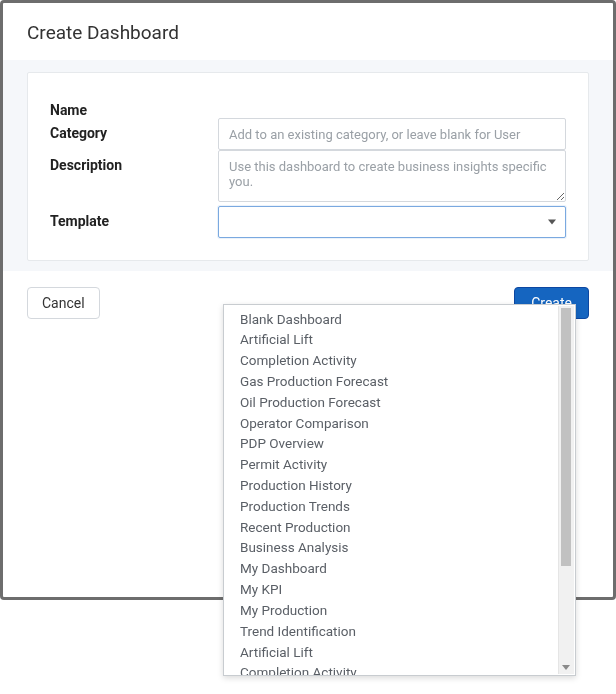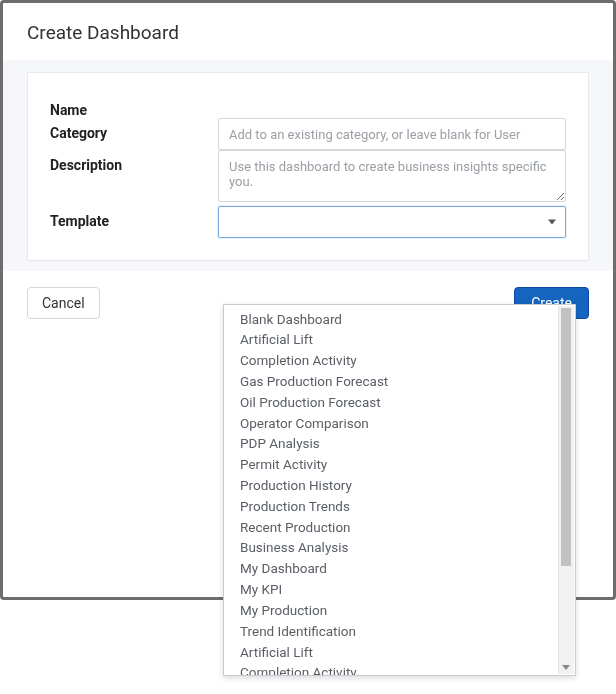--- a/index.html
+++ b/index.html
@@ -248,21 +248,21 @@
   </div>
 
   <div class="dropdown-list">
     <div class="dropdown-inner" id="dropdown-inner">
         <div class="dropdown-item">Blank Dashboard</div>
         <div class="dropdown-item">Artificial Lift</div>
         <div class="dropdown-item">Completion Activity</div>
         <div class="dropdown-item">Gas Production Forecast</div>
         <div class="dropdown-item">Oil Production Forecast</div>
         <div class="dropdown-item">Operator Comparison</div>
-        <div class="dropdown-item">PDP Analysis</div>
+        <div class="dropdown-item">PDP Overview</div>
         <div class="dropdown-item">Permit Activity</div>
         <div class="dropdown-item">Production History</div>
         <div class="dropdown-item">Production Trends</div>
         <div class="dropdown-item">Recent Production</div>
         <div class="dropdown-item">Business Analysis</div>
         <div class="dropdown-item">My Dashboard</div>
         <div class="dropdown-item">My KPI</div>
         <div class="dropdown-item">My Production</div>
         <div class="dropdown-item">Trend Identification</div>
         <div class="dropdown-item">Artificial Lift</div>

